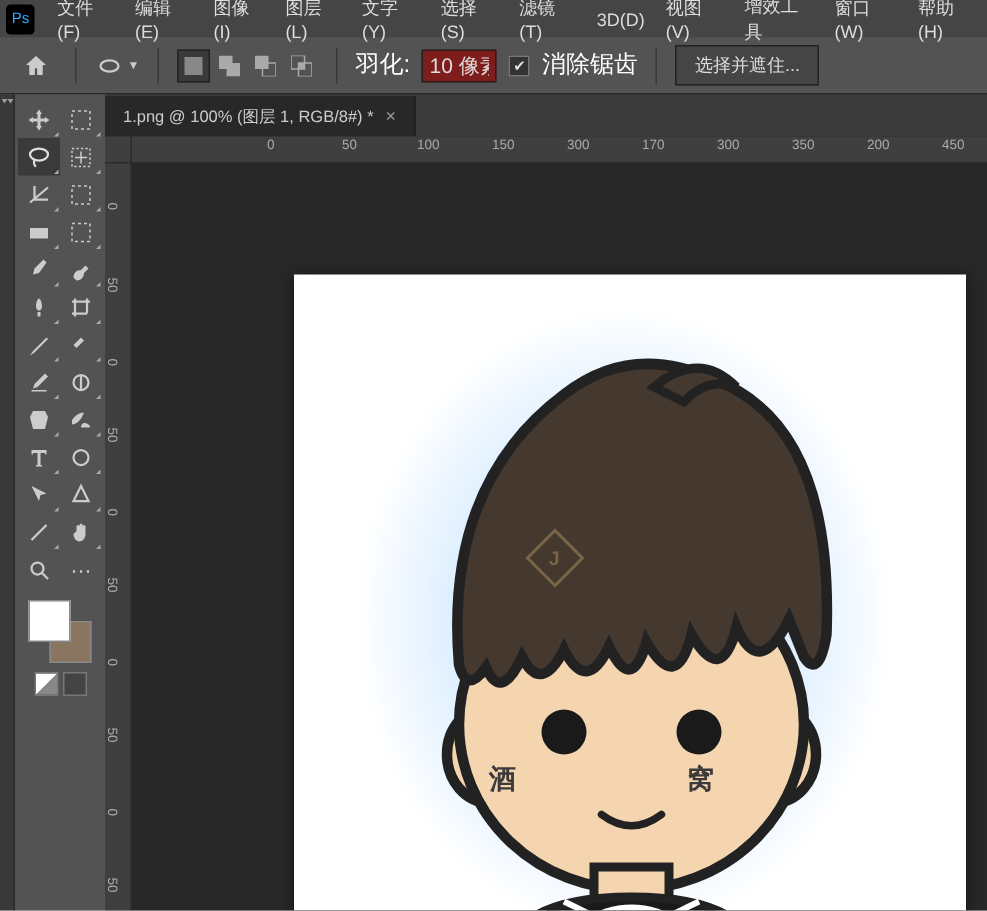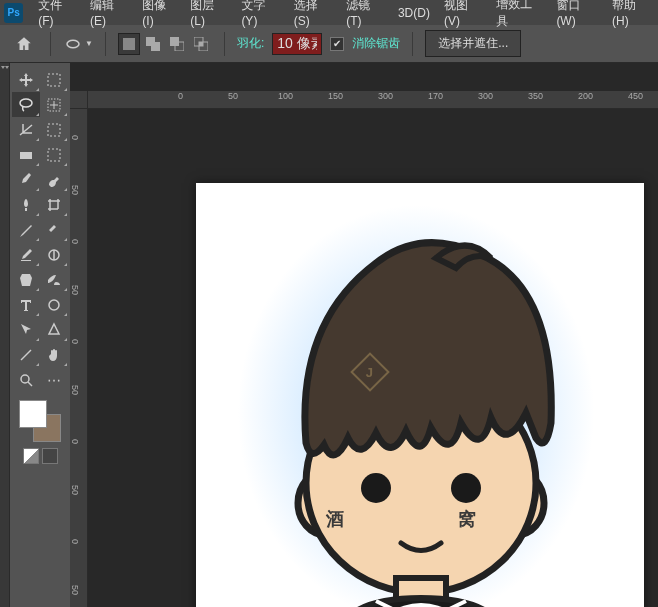--- a/index.html
+++ b/index.html
@@ -1,26 +1,26 @@
 <!DOCTYPE html>
 <html><head>
 <meta charset="utf-8">
 <style>
 *{margin:0;padding:0;box-sizing:border-box;font-family:"Microsoft YaHei",Arial,sans-serif;user-select:none}
 body{background:#535353;width:658px;height:607px;overflow:hidden;font-size:12px;color:#ddd}
 .menubar{background:#454545;height:25px;display:flex;align-items:center;padding-left:4px}
-.ps-logo{width:20px;height:20px;background:#0c4a6e;border-radius:3px;display:flex;align-items:center;justify-content:center;color:#31a8ff;font-weight:bold;font-size:10px;margin-right:8px}
+.ps-logo{width:20px;height:20px;background:#000000;border-radius:3px;display:flex;align-items:center;justify-content:center;color:#31a8ff;font-weight:normal;font-size:10px;margin-right:8px}
 .menu-item{padding:4px 7px;cursor:pointer;font-size:12px}
 .options-bar{background:#535353;height:38px;border-bottom:1px solid #2a2a2a;display:flex;align-items:center;padding:0 10px;gap:8px}
 .home-btn{width:28px;height:28px;display:flex;align-items:center;justify-content:center;cursor:pointer}
 .sep{width:1px;height:24px;background:#3a3a3a;margin:0 4px}
 .opt-group{display:flex;align-items:center;gap:2px}
 .opt-icon{width:22px;height:22px;display:flex;align-items:center;justify-content:center;cursor:pointer;border:1px solid transparent}
 .opt-icon.active{background:#3a3a3a;border:1px solid #222}
-.label{font-size:12px;color:#5eead4}
+.label{font-size:16px;color:#ffffff}
 .input-feather{width:50px;height:22px;background:#7f1d1d;border:1px solid #222;color:#ddd;padding:2px 4px;font-size:14px}
 .checkbox{width:14px;height:14px;background:#333;border:1px solid #777;display:inline-flex;align-items:center;justify-content:center;font-size:10px}
 .select-btn{background:#454545;border:1px solid #222;padding:4px 12px;font-size:12px;color:#ddd;cursor:pointer}
 .workspace{display:flex;height:544px}
 .collapse-strip{width:10px;background:#383838;border-right:1px solid #2a2a2a;display:flex;align-items:flex-start;justify-content:center;padding-top:3px;cursor:pointer}
 .tools{width:60px;background:#535353;padding:4px 2px;display:flex;flex-direction:column;align-items:center}
 .tool-row{display:flex;gap:0;margin-bottom:0}
 .tool{width:28px;height:25px;display:flex;align-items:center;justify-content:center;cursor:pointer;position:relative}
 .tool.active{background:#3a3a3a}
 .tool .tri{position:absolute;right:1px;bottom:1px;width:0;height:0;border-right:3px solid #aaa;border-top:3px solid transparent}
@@ -310,20 +310,26 @@
       <div class="bg"></div>
       <div class="fg"></div>
     </div>
     <div class="mini-sw">
       <div style="background:linear-gradient(135deg,#fff 50%,#888 50%)"></div>
       <div style="background:#444"></div>
     </div>
   </div>
 
   <div class="canvas-area">
+    <div class="tabbar">
+      <div class="tab">
+        <span>1.png @ 100% (图层 1, RGB/8#) *</span>
+        <span class="close-x">×</span>
+      </div>
+    </div>
     <div class="ruler-corner"></div>
     <div class="ruler-h">
       <span class="tick" style="left:90px">0</span>
       <span class="tick" style="left:140px">50</span>
       <span class="tick" style="left:190px">100</span>
       <span class="tick" style="left:240px">150</span>
       <span class="tick" style="left:290px">300</span>
       <span class="tick" style="left:340px">170</span>
       <span class="tick" style="left:390px">300</span>
       <span class="tick" style="left:440px">350</span>

